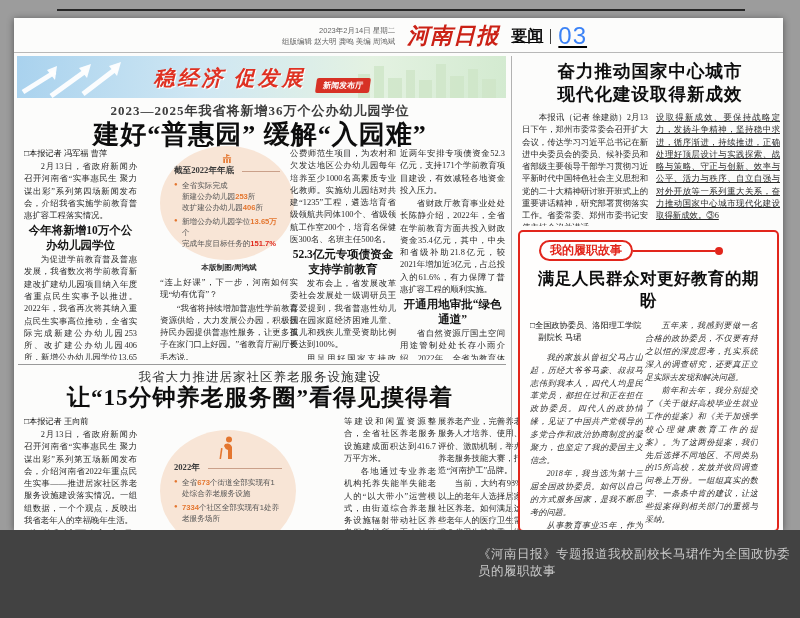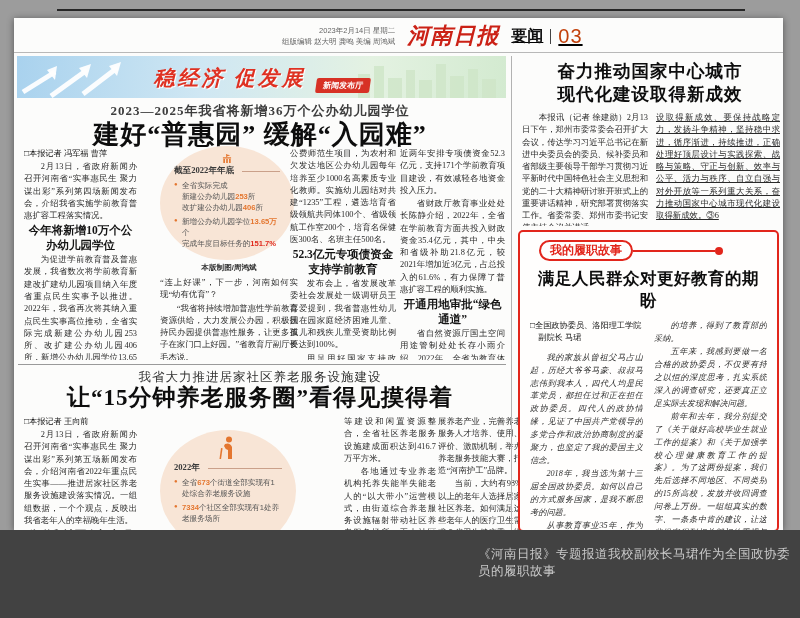--- a/index.html
+++ b/index.html
@@ -11,21 +11,21 @@
         box-shadow:0 1px 7px rgba(0,0,0,.45);overflow:hidden;}
   
   .masthead{position:absolute;left:268px;top:3px;height:30px;display:flex;align-items:center;gap:12px;}
   .dateblock{font-family:"Liberation Sans","DejaVu Sans",sans-serif;font-size:7.5px;color:#666;
              text-align:right;line-height:1.5;}
   .logo{font-size:22px;font-weight:700;font-style:italic;color:#cb2116;letter-spacing:1px;
         font-family:"Liberation Serif","DejaVu Serif",serif;}
   .sec{display:flex;align-items:center;gap:7px;font-family:"Liberation Sans","DejaVu Sans",sans-serif;text-decoration:underline;}
   .secname{font-size:16px;font-weight:700;color:#111;}
   .secdiv{width:1px;height:15px;background:#444;}
-  .pageno{font-size:20px;color:#c2410c;letter-spacing:1px;}
+  .pageno{font-size:24px;color:#3b82f6;letter-spacing:1px;}
   .mastrule{position:absolute;left:0;top:34px;width:769px;height:1px;background:#b8b8b8;}
   
   .banner{position:absolute;left:3px;top:38px;width:489px;height:42px;overflow:hidden;
           background:linear-gradient(95deg,#a9d2ee 0%,#cfe7f3 38%,#e4f2e2 72%,#d3ead0 100%);}
   .banner-inner{position:absolute;left:0;top:1px;width:100%;height:100%;display:flex;
                 align-items:center;justify-content:center;}
   .slogan{font-size:21px;font-weight:700;font-style:italic;color:#df3122;letter-spacing:3px;
           text-shadow:1px 1px 0 #ffffff;}
   .nbadge{font-family:"Liberation Sans","DejaVu Sans",sans-serif;font-size:8px;color:#fff;
           background:#d73125;padding:2px 7px;border-radius:2px;transform:skewX(-8deg);
@@ -74,21 +74,21 @@
   .redbox{position:absolute;left:504px;top:212px;width:261px;height:302px;border:2px solid #e2261c;
           border-radius:5px;background:#fffefd;box-sizing:border-box;padding:8px 10px;overflow:hidden;}
   .badge-row{display:flex;align-items:center;margin-bottom:7px;padding-left:9px;}
   .badge-pill{border:2px solid #e2261c;border-radius:12px;padding:0 9px;color:#e2261c;font-weight:700;
               font-size:12px;line-height:17px;font-family:"Liberation Sans","DejaVu Sans",sans-serif;
               white-space:nowrap;}
   .badge-line{width:82px;height:2px;background:#e2261c;}
   .badge-dot{width:8px;height:8px;border-radius:50%;background:#e2261c;}
   .headline4{text-align:center;font-size:16.5px;font-weight:700;color:#0d0d0d;letter-spacing:.5px;
              margin-bottom:8px;}
-  .story-cols{display:flex;gap:11px;}
+  .story-cols{display:flex;gap:2px;}
   .scol{width:113px;height:214px;overflow:hidden;font-size:8.2px;line-height:1.58;color:#2e2e2e;
         text-align:justify;font-style:italic;}
   .scol p{margin:0;text-indent:2em;}
   .sbyline{font-style:normal;font-family:"Liberation Sans","DejaVu Sans",sans-serif;font-size:8.2px;
            color:#111;line-height:1.5;margin-bottom:7px;}
   
   .darkband{position:absolute;left:0;top:530px;width:800px;height:88px;background:#424242;z-index:4;}
   .caption{position:absolute;left:478px;top:546px;z-index:5;color:#cbcbcb;font-size:12.5px;
            font-family:"Liberation Sans","DejaVu Sans",sans-serif;letter-spacing:.5px;}
 </style>
@@ -271,21 +271,20 @@
         <div class="scol">
           <div class="sbyline">
             <div>□全国政协委员、洛阳理工学院</div>
             <div>　副院长 马珺</div>
           </div>
           <p>我的家族从曾祖父马占山起，历经大爷爷马豪、叔叔马志伟到我本人，四代人均是民革党员，都担任过和正在担任政协委员。四代人的政协情缘，见证了中国共产党领导的多党合作和政治协商制度的凝聚力，也坚定了我的爱国主义信念。</p>
           <p>2018年，我当选为第十三届全国政协委员。如何以自己的方式服务国家，是我不断思考的问题。</p>
           <p>从事教育事业35年，作为全国政协委员履职五年，我认真思考着关于教育教学和青年学生发展的问题，针对教育方面的热点、难点和痛点问题提出建议，其中关于大学生创新创业能力</p>
         </div>
         <div class="scol">
-          <p class="ni">的培养，得到了教育部的采纳。</p>
           <p>五年来，我感到要做一名合格的政协委员，不仅要有持之以恒的深度思考，扎实系统深入的调查研究，还要真正立足实际去发现和解决问题。</p>
           <p>前年和去年，我分别提交了《关于做好高校毕业生就业工作的提案》和《关于加强学校心理健康教育工作的提案》。为了这两份提案，我们先后选择不同地区、不同类别的15所高校，发放并收回调查问卷上万份。一组组真实的数字、一条条中肯的建议，让这些提案得到相关部门的重视与采纳。</p>
 
         </div>
       </div>
     </div>
 
   </div>
 
   <div class="darkband"></div>

